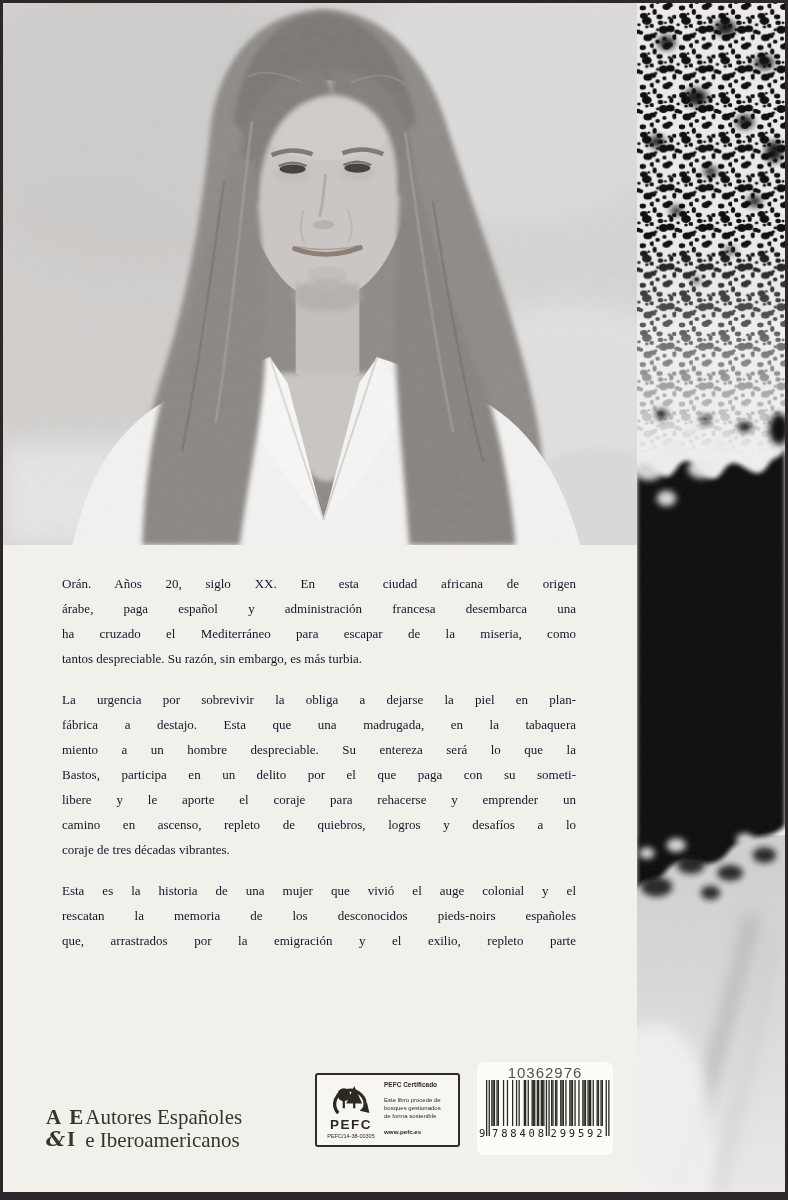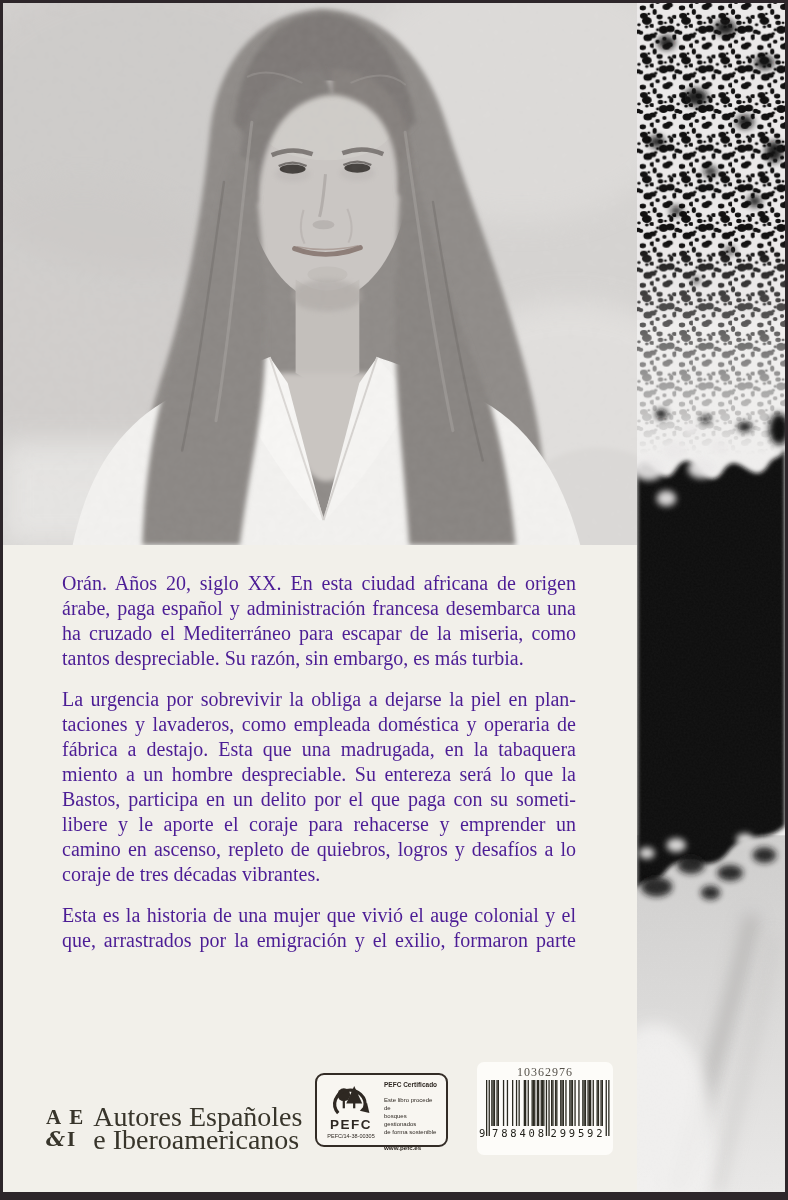--- a/index.html
+++ b/index.html
@@ -15,52 +15,52 @@
     color:#3c392f;
   }
   .photo{position:absolute;left:0;top:0;width:634px;height:542px;}
   .photo svg{display:block;width:100%;height:100%;}
   .strip{position:absolute;right:0;top:0;width:148px;height:1189px;}
   .strip svg{display:block;width:100%;height:100%;}
 
   .blurb{position:absolute;left:59px;top:568px;width:514px;}
   .para{margin:0 0 16px 0;}
   .bline{
-    font-size:20px;line-height:25px;
+    font-size:13px;line-height:25px;
     text-align:justify;text-align-last:justify;
-    white-space:normal;color:#4c1d95;
+    white-space:normal;color:#0f172a;
   }
   .bline.lastline{text-align-last:left;}
 
-  .publisher{position:absolute;left:43px;top:1103px;display:flex;gap:8px;align-items:flex-start;}
+  .publisher{position:absolute;left:43px;top:1103px;display:flex;gap:0;align-items:flex-start;}
   .mono{font-weight:bold;font-size:21px;line-height:22px;letter-spacing:2px;color:#38352b;}
   .mono .amp{font-style:italic;font-family:"DejaVu Serif",serif;letter-spacing:0;}
   .mono .mletter{margin-left:2px;}
-  .pubname{font-size:28px;line-height:22.5px;color:#38352b;}
+  .pubname{font-size:21px;line-height:22.5px;color:#38352b;}
 
   .pefc-box{
-    position:absolute;left:312px;top:1070px;width:133px;height:74px;
-    background:#f8f6f1;border:2.5px solid #332c26;border-radius:9px;
+    position:absolute;left:312px;top:1070px;width:145px;height:74px;
+    background:#f8f6f1;border:2.5px solid #332c26;border-radius:3px;
     box-sizing:border-box;display:flex;gap:7px;padding:6px 6px 4px 8px;
     font-family:"Liberation Sans",sans-serif;color:#2e2822;
   }
   .pefc-left{width:52px;display:flex;flex-direction:column;align-items:center;}
   .pefc-word{font-weight:bold;font-size:13.5px;letter-spacing:1.5px;line-height:13px;}
   .pefc-lic{font-size:5.5px;margin-top:2px;white-space:nowrap;}
   .pefc-right{flex:1;display:flex;flex-direction:column;}
   .pefc-title{font-size:6.5px;font-weight:bold;line-height:8px;}
   .pefc-desc{font-size:6px;line-height:8px;margin-top:7px;}
   .pefc-web{font-size:6.2px;font-weight:bold;margin-top:8px;}
 
   .barcode-box{
     position:absolute;left:474px;top:1059px;width:136px;height:93px;
     background:#fdfcf9;border-radius:7px;box-sizing:border-box;
     padding:4px 2px 2px;text-align:center;
   }
-  .bc-top{font-family:Liberation Serif, serif;font-size:12px;letter-spacing:1px;color:#55514a;line-height:13px;}
+  .bc-top{font-family:Liberation Sans, sans-serif;font-size:15px;letter-spacing:1px;color:#55514a;line-height:13px;}
   .bc-bars{margin-top:1px;}
 </style>
 </head>
 <body>
 
 <div class="page">
 
   <div class="photo">
     <svg viewBox="0 0 637 545" preserveAspectRatio="none">
       <defs>
@@ -248,31 +248,31 @@
 
   <div class="blurb">
       <div class="para">
         <div class="bline">Orán. Años 20, siglo XX. En esta ciudad africana de origen</div>
         <div class="bline">árabe, paga español y administración francesa desembarca una</div>
         <div class="bline">ha cruzado el Mediterráneo para escapar de la miseria, como</div>
         <div class="bline lastline">tantos despreciable. Su razón, sin embargo, es más turbia.</div>
       </div>
       <div class="para">
         <div class="bline">La urgencia por sobrevivir la obliga a dejarse la piel en plan-</div>
-        <div class="bline">taciones y lavaderos, como empleada doméstica y operaria de</div>
         <div class="bline">fábrica a destajo. Esta que una madrugada, en la tabaquera</div>
         <div class="bline">miento a un hombre despreciable. Su entereza será lo que la</div>
         <div class="bline">Bastos, participa en un delito por el que paga con su someti-</div>
         <div class="bline">libere y le aporte el coraje para rehacerse y emprender un</div>
         <div class="bline">camino en ascenso, repleto de quiebros, logros y desafíos a lo</div>
         <div class="bline lastline">coraje de tres décadas vibrantes.</div>
       </div>
       <div class="para">
         <div class="bline">Esta es la historia de una mujer que vivió el auge colonial y el</div>
-        <div class="bline">que, arrastrados por la emigración y el exilio, formaron parte</div>
+        <div class="bline">rescatan la memoria de los desconocidos pieds-noirs españoles</div>
+        <div class="bline">que, arrastrados por la emigración y el exilio, repleto parte</div>
       </div>
     </div>
 
   <div class="publisher">
     <div class="mono">
       <div class="mono-line">A E</div>
       <div class="mono-line"><span class="amp">&amp;</span><span class="mletter">I</span></div>
     </div>
     <div class="pubname">
       <div>Autores Españoles</div>

